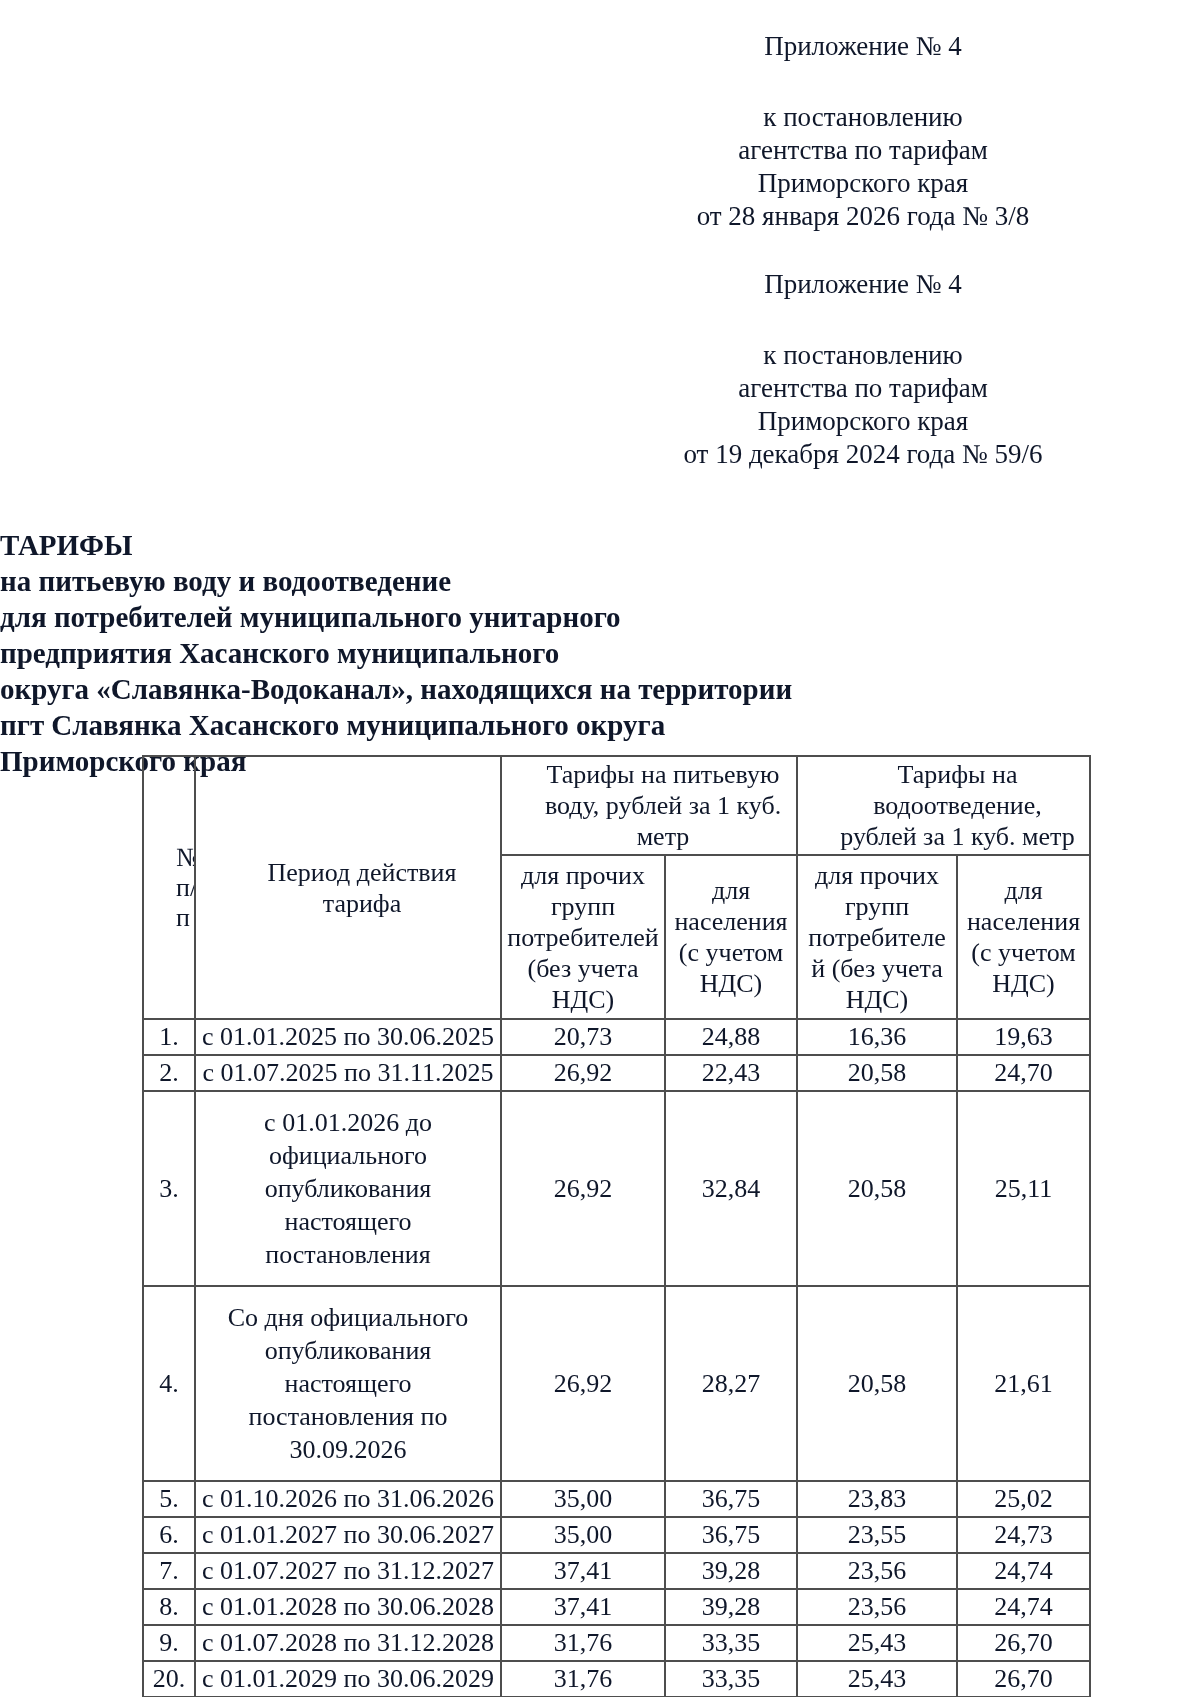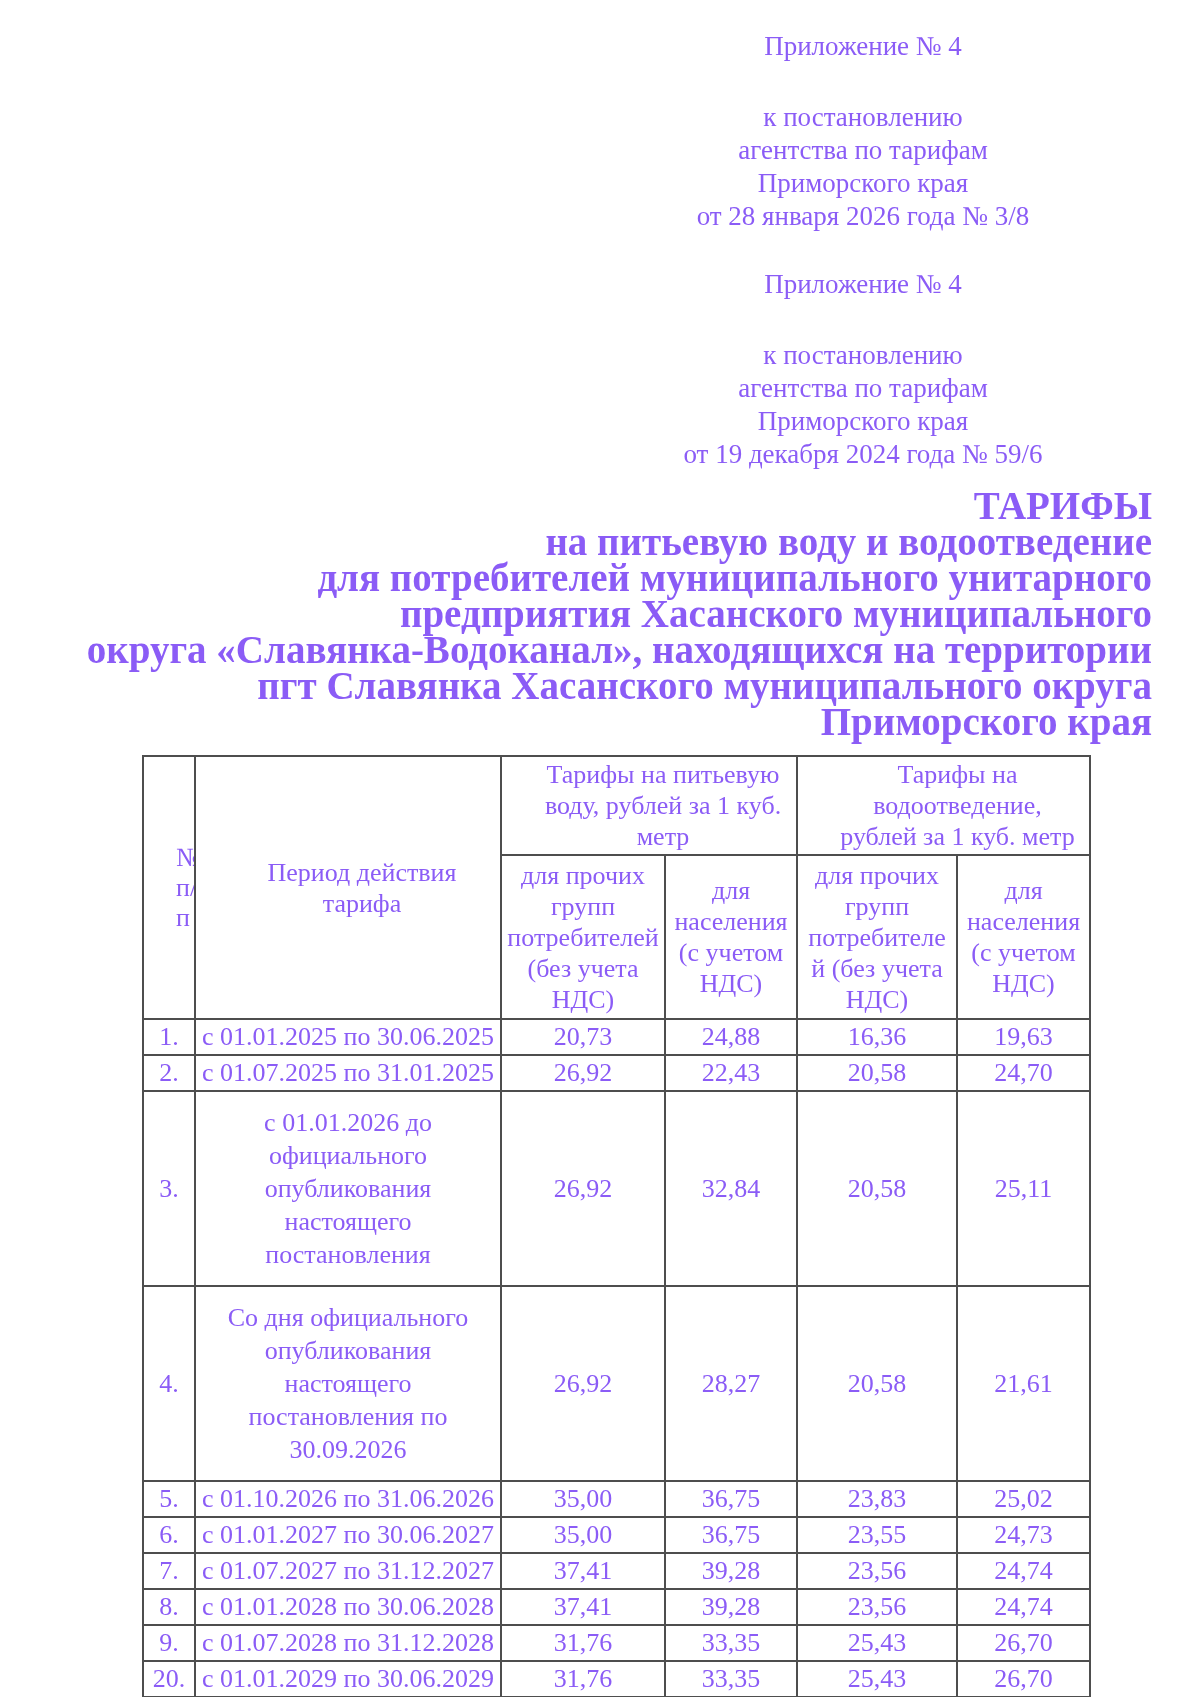--- a/index.html
+++ b/index.html
@@ -2,47 +2,47 @@
 <html lang="ru"><head>
 <meta charset="utf-8">
 <style>
   html, body { margin: 0; padding: 0; background: #ffffff; }
   .page {
     position: relative;
     width: 1200px;
     height: 1697px;
     background: #ffffff;
     font-family: "Liberation Serif", "DejaVu Serif", serif;
-    color: #8b5cf6;
+    color: #0f172a;
     overflow: hidden;
   }
-  .pre { white-space: pre-line; }
+  .pre { white-space: pre-line; margin-top: 11px; }
 
   
   .appendix-block {
     position: absolute;
     right: 92px;
     width: 490px;
     text-align: center;
     font-size: 27px;
     line-height: 33px;
   }
   .appendix-block.first  { top: 30px; }
   .appendix-block.second { top: 268px; }
   .appendix-label { margin-bottom: 38px; }
 
   
   .doc-title {
     position: absolute;
-    top: 488px;
+    top: 516px;
     left: 0;
     width: 1152px;
-    text-align: right;
+    text-align: left;
     font-weight: bold;
-    font-size: 39px;
+    font-size: 29px;
     line-height: 36px;
   }
 
   
   table.tariff {
     position: absolute;
     top: 755px;
     left: 142px;
     width: 947px;
     border-collapse: collapse;
@@ -141,21 +141,21 @@
       <tr class="small">
         <td class="num">1.</td>
         <td class="pre">с 01.01.2025 по 30.06.2025</td>
         <td>20,73</td>
         <td>24,88</td>
         <td>16,36</td>
         <td>19,63</td>
       </tr>
       <tr class="small">
         <td class="num">2.</td>
-        <td class="pre">с 01.07.2025 по 31.01.2025</td>
+        <td class="pre">с 01.07.2025 по 31.11.2025</td>
         <td>26,92</td>
         <td>22,43</td>
         <td>20,58</td>
         <td>24,70</td>
       </tr>
       <tr class="tall">
         <td class="num">3.</td>
         <td class="pre">с 01.01.2026  до
 официального
 опубликования

